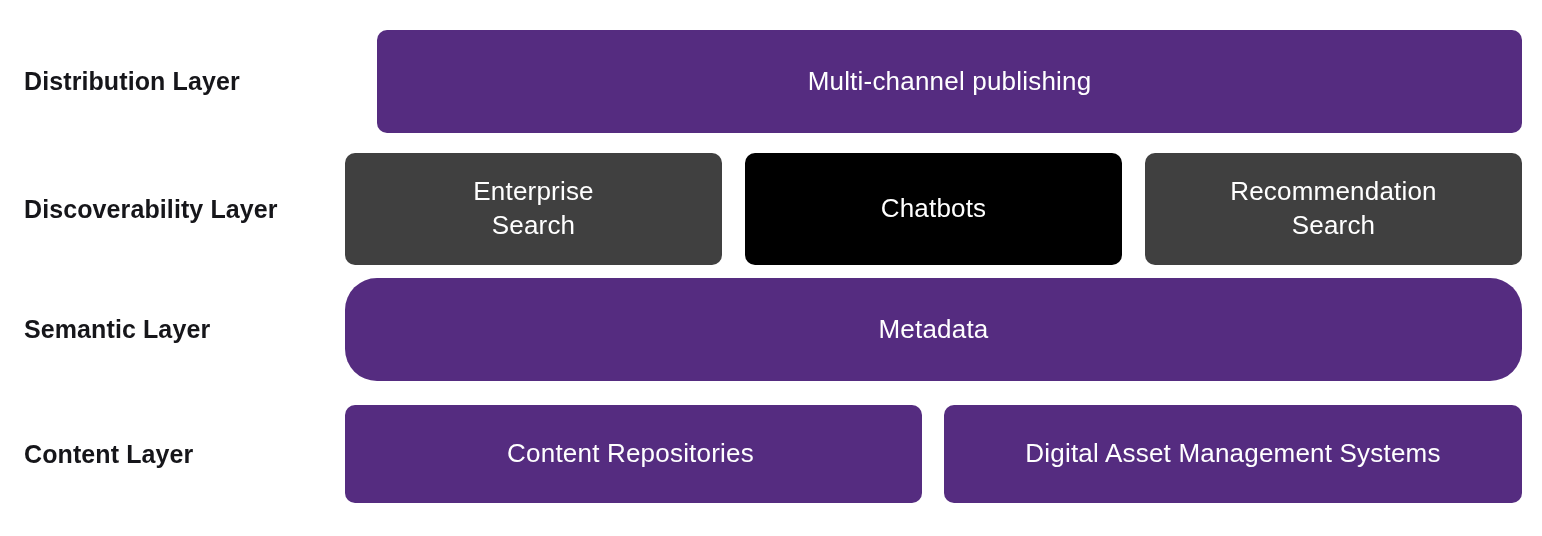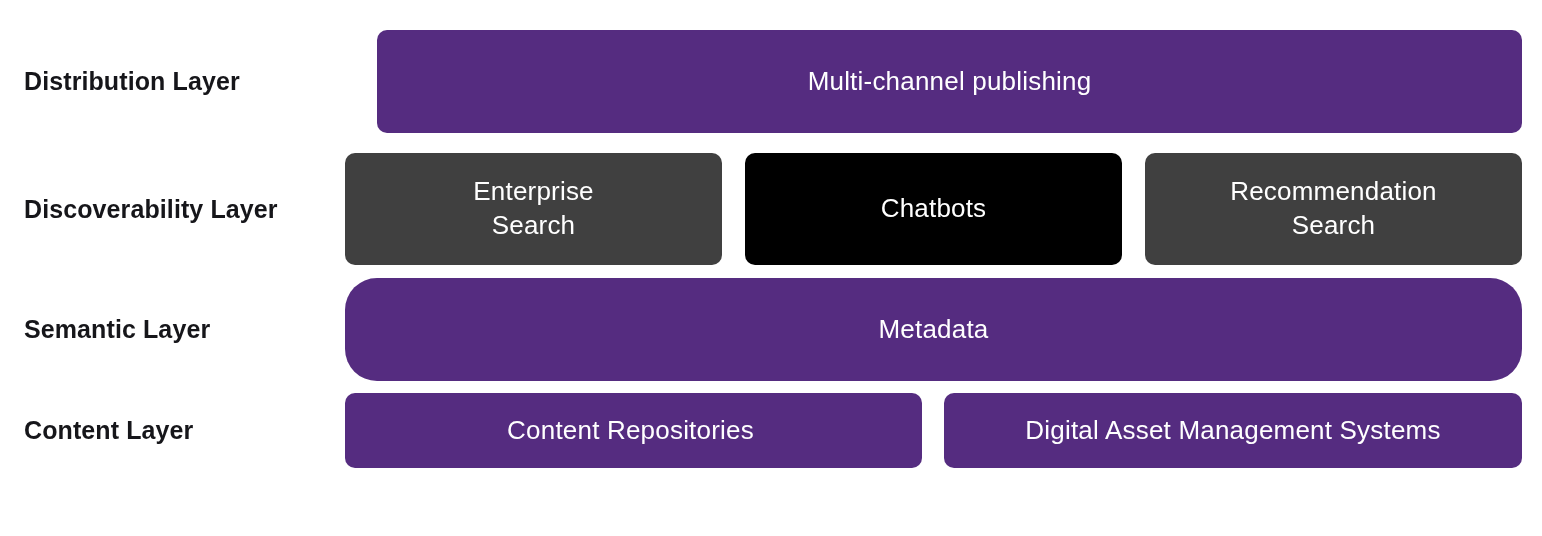--- a/index.html
+++ b/index.html
@@ -65,21 +65,21 @@
     line-height: 1.3;
     letter-spacing: 0.2px;
     padding: 6px 14px;
     height: 100%;
   }
 
   
   .row-distribution   { top: 30px;  height: 103px; }
   .row-discoverability{ top: 153px; height: 112px; }
   .row-semantic       { top: 278px; height: 103px; }
-  .row-content        { top: 393px; height: 75px;  }
+  .row-content        { top: 405px; height: 98px;  }
 
   
   .row-distribution .boxes { gap: 0; padding-left: 32px; }
   .row-distribution .node-box { width: 1177px; }
 
   
   .row-discoverability .boxes { gap: 23px; }
   .row-discoverability .node-box { width: 377px; }
 
   

